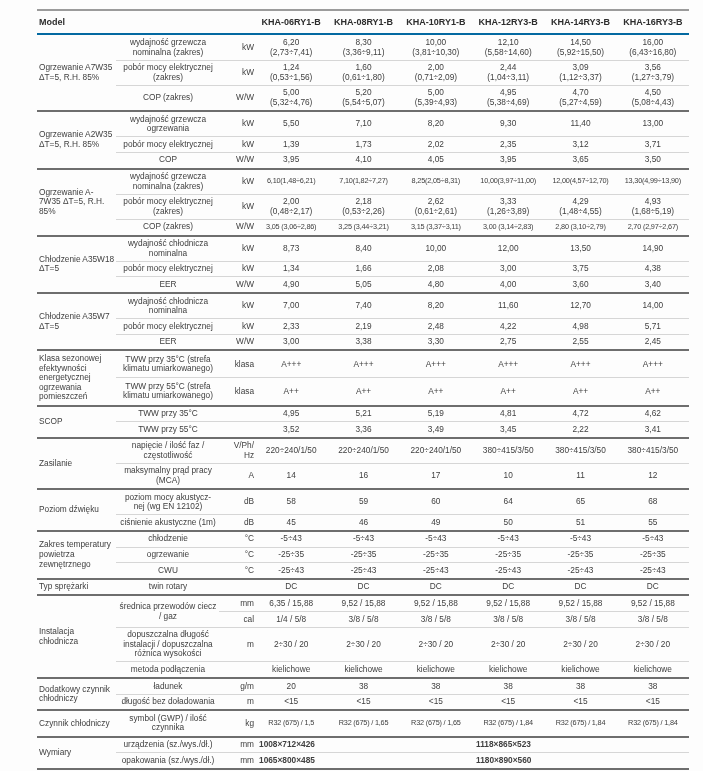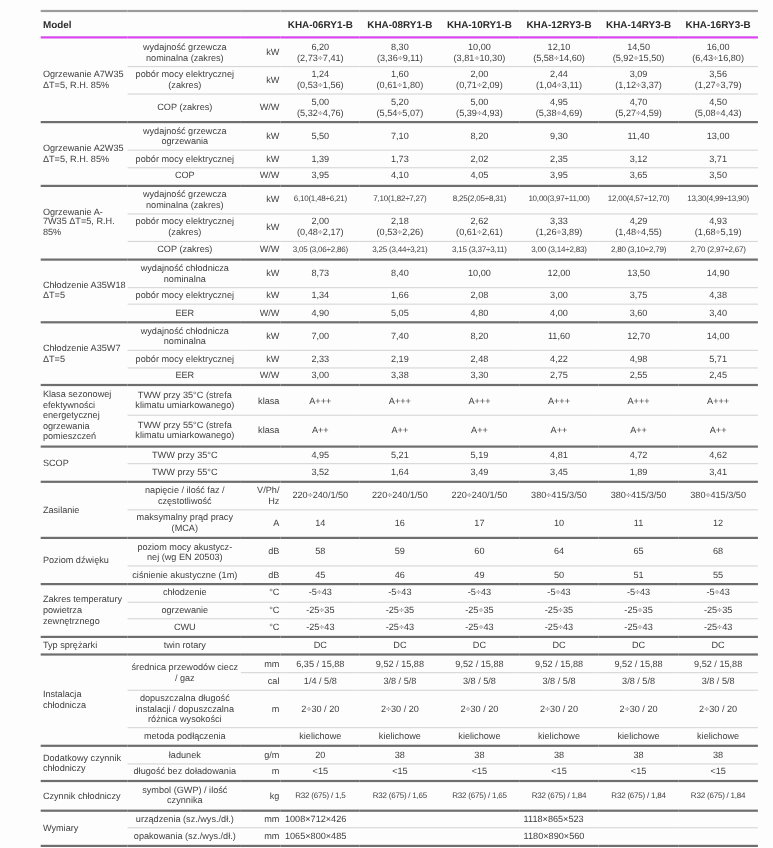--- a/index.html
+++ b/index.html
@@ -8,33 +8,33 @@
     padding:9px 14px 0 37px;background:#fdfdfd;overflow:hidden;
     font-family:"Liberation Sans", sans-serif;color:#404040;
   }
   table{border-collapse:collapse;table-layout:fixed;width:100%;}
   td{
     font-size:8.3px;line-height:1.16;padding:2.5px 1px;
     vertical-align:middle;border-top:1px solid #d6d6d6;
     overflow:hidden;
   }
   tr.header td{
-    border-top:2px solid #9b9b9b;border-bottom:2px solid #d946ef;
+    border-top:2px solid #9b9b9b;border-bottom:2px solid #0369a1;
     font-weight:bold;font-size:9px;color:#2d2d2d;padding:6px 1px;
     text-align:center;
   }
   tr.header td.model-lab{text-align:left;padding-left:2px;}
   tr.sec-start td{border-top:2px solid #6e6e6e;}
   tr.last td{border-bottom:2px solid #555555;}
   td.sec{text-align:left;padding-left:2px;white-space:pre-line;}
   td.param{text-align:center;padding-left:2px;white-space:pre-line;}
   td.unit{text-align:right;white-space:pre-line;}
   td.val{text-align:center;white-space:pre;}
   td.val.sm{font-size:7.3px;letter-spacing:-0.2px;}
-  td.val.left{text-align:left;padding-left:4px;}
+  td.val.left{text-align:left;padding-left:4px;font-weight:bold;}
 </style>
 </head>
 <body>
 
 <div class="wrap">
   <table>
     <colgroup>
       <col style="width:79px">
       <col style="width:103px">
       <col style="width:36px">
@@ -263,24 +263,24 @@
           <td class="val">5,21</td>
           <td class="val">5,19</td>
           <td class="val">4,81</td>
           <td class="val">4,72</td>
           <td class="val">4,62</td>
         </tr>
         <tr>
           <td class="param">TWW przy 55°C</td>
           <td class="unit"></td>
           <td class="val">3,52</td>
-          <td class="val">1,64</td>
+          <td class="val">3,36</td>
           <td class="val">3,49</td>
           <td class="val">3,45</td>
-          <td class="val">1,89</td>
+          <td class="val">2,22</td>
           <td class="val">3,41</td>
         </tr>
         <tr class="sec-start">
           <td class="sec" rowspan="2">Zasilanie</td>
           <td class="param">napięcie / ilość faz / częstotliwość</td>
           <td class="unit">V/Ph/
 Hz</td>
           <td class="val">220÷240/1/50</td>
           <td class="val">220÷240/1/50</td>
           <td class="val">220÷240/1/50</td>
@@ -294,21 +294,21 @@
           <td class="val">14</td>
           <td class="val">16</td>
           <td class="val">17</td>
           <td class="val">10</td>
           <td class="val">11</td>
           <td class="val">12</td>
         </tr>
         <tr class="sec-start">
           <td class="sec" rowspan="2">Poziom dźwięku</td>
           <td class="param">poziom mocy akustycz-
-nej (wg EN 20503)</td>
+nej (wg EN 12102)</td>
           <td class="unit">dB</td>
           <td class="val">58</td>
           <td class="val">59</td>
           <td class="val">60</td>
           <td class="val">64</td>
           <td class="val">65</td>
           <td class="val">68</td>
         </tr>
         <tr>
           <td class="param">ciśnienie akustyczne (1m)</td>

